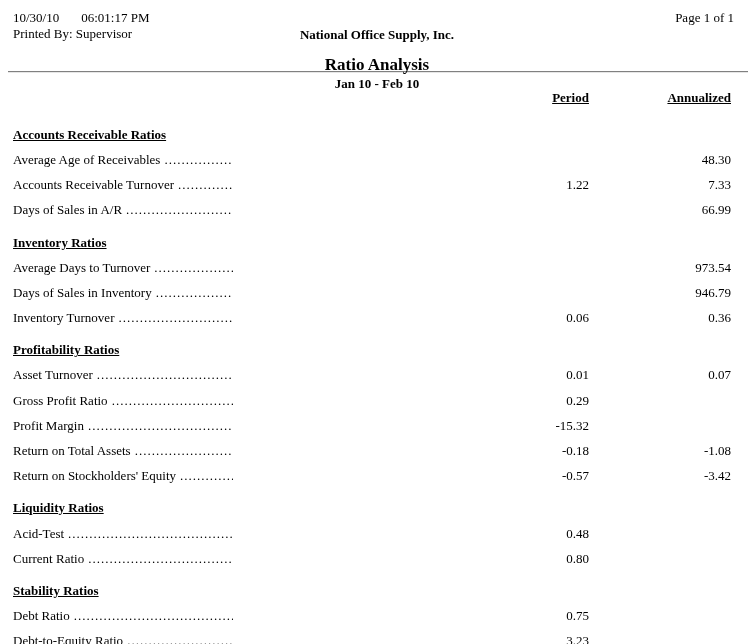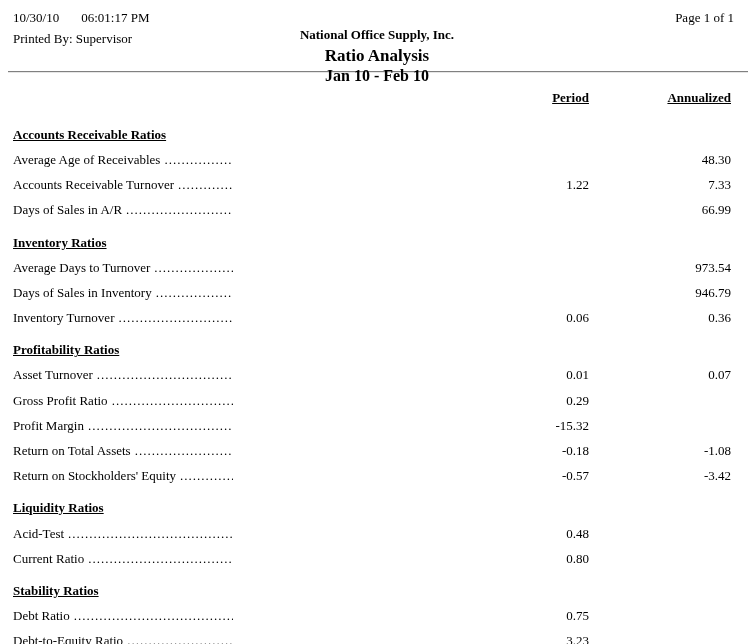--- a/index.html
+++ b/index.html
@@ -11,25 +11,25 @@
     font-size: 13px;
     overflow: hidden;
   }
   .page { position: relative; width: 754px; height: 644px; }
 
   
   .report-header { position: relative; height: 71px; }
   .hdr-left { position: absolute; left: 13px; top: 10px; }
   .hdr-left .line1 { white-space: nowrap; }
   .hdr-time { margin-left: 22px; }
-  .hdr-printedby { margin-top: 5px; }
+  .hdr-printedby { }
   .hdr-center { text-align: center; padding-top: 27px; }
   .company-name { font-weight: bold; font-size: 13px; }
-  .report-title { font-weight: bold; font-size: 17px; margin-top: 3px; }
-  .report-range { font-weight: bold; font-size: 16px; margin-top: 1px; }
+  .report-title { font-weight: bold; font-size: 17px; margin-top: 12px; }
+  .report-range { font-weight: bold; font-size: 13px; margin-top: 1px; }
   .hdr-right { position: absolute; right: 20px; top: 10px; }
 
   .rule {
     margin: 0 6px 0 8px;
     height: 2px;
     border-top: 1px solid #808080;
     border-bottom: 1px solid #e6e6e6;
   }
 
   

